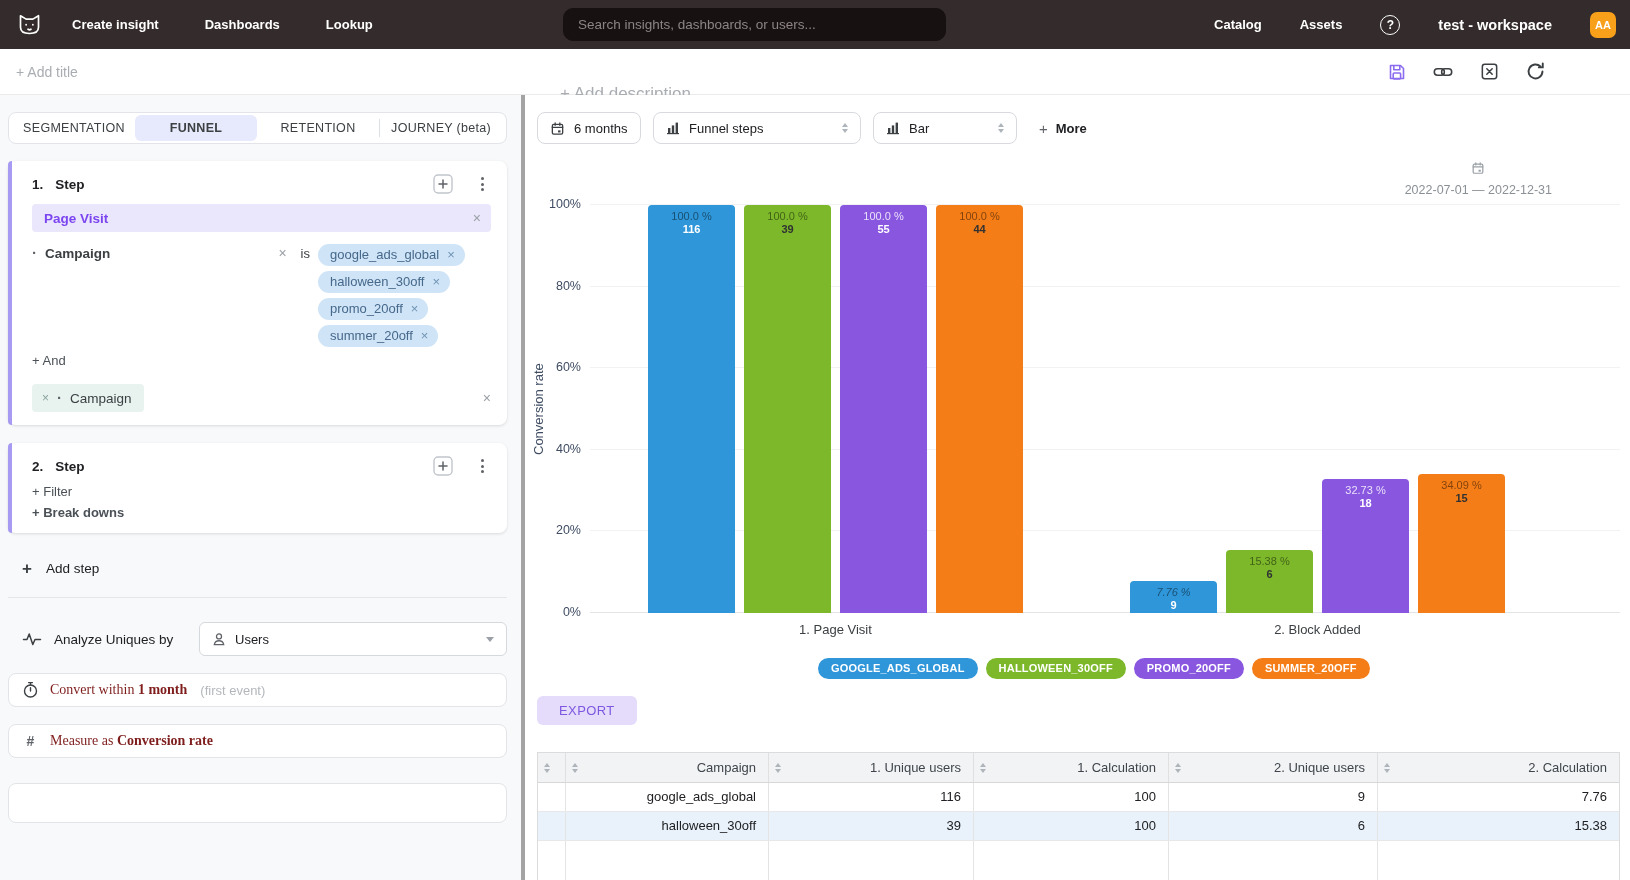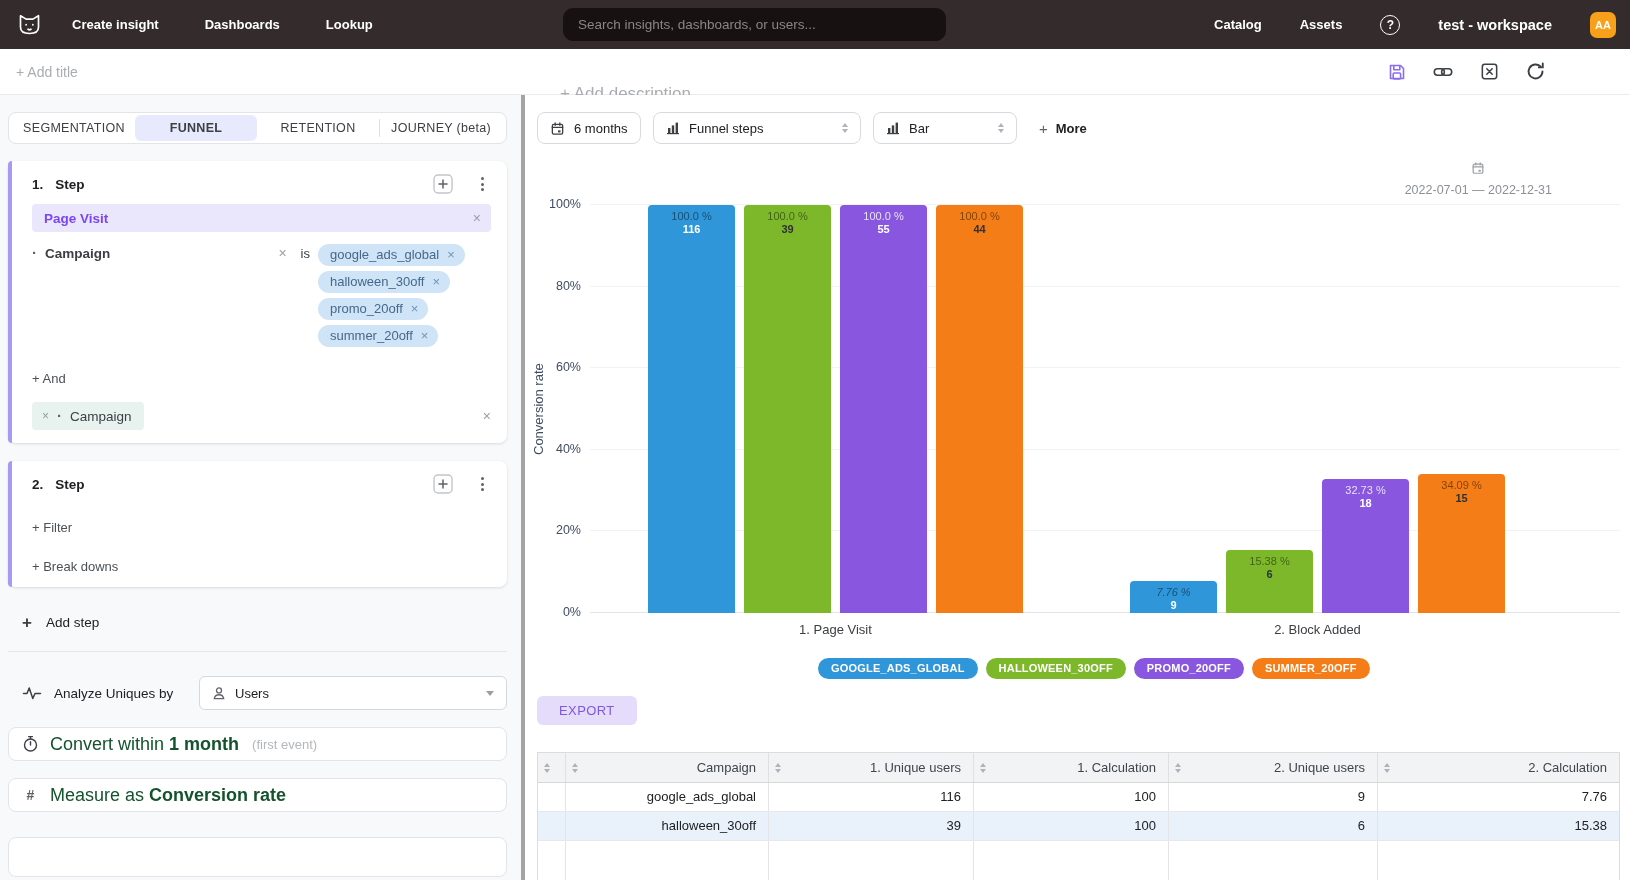--- a/index.html
+++ b/index.html
@@ -54,39 +54,39 @@
   .row-x { margin-left:auto; }
   .filter-row { margin-top:12px; display:flex; align-items:flex-start; }
   .fleft { display:flex; align-items:center; gap:14px; width:278px; flex:none; }
   .dot::before { content:"·"; font-weight:bold; color:#5f6368; font-size:15px; }
   .fprop { font-size:13.5px; font-weight:bold; color:#3c4043; margin-left:-6px; cursor:pointer; }
   .fop { font-size:13px; color:#3c4043; cursor:pointer; }
   .fx { margin-left:auto; }
   .chips { flex:1; display:flex; flex-direction:column; align-items:flex-start; gap:5px; margin-left:8px; }
   .chip { display:inline-flex; align-items:center; gap:8px; background:#cfe4f7; color:#46688a; font-size:13px; padding:3px 10px 4px 12px; border-radius:13px; cursor:pointer; white-space:nowrap; }
   .chip .x { color:#6f93b3; font-size:13px; }
-  .add-link { margin-top:24px; font-size:13px; color:#4b5157; cursor:pointer; }
+  .add-link { margin-top:6px; font-size:13px; color:#4b5157; cursor:pointer; }
   .breakdown-row { margin-top:16px; display:flex; align-items:center; }
   .bd-chip { display:inline-flex; align-items:center; gap:8px; background:#e8f3f0; border-radius:4px; padding:5px 12px 5px 10px; cursor:pointer; }
   .bd-chip .x { font-size:12px; color:#8aa39c; }
   .bd-label { font-size:13.5px; color:#3c4043; }
 
   
   .add-step { margin-top:27px; display:flex; align-items:center; gap:14px; padding-left:14px; cursor:pointer; }
   .plus-glyph { color:#3c4043; font-size:17px; font-weight:bold; line-height:1; }
   .plus-glyph::after { content:"+"; }
   .add-step-label { font-size:13.5px; color:#202124; }
   .hdivider { margin-top:20px; border-top:1px solid #e4e6e9; }
   .analyze-row { margin-top:24px; display:flex; align-items:center; padding-left:14px; }
   .analyze-label { font-size:13.5px; color:#202124; margin-left:12px; }
   .select-box { margin-left:auto; width:308px; height:34px; background:#fff; border:1px solid #d5d8dd; border-radius:6px; display:flex; align-items:center; gap:9px; padding:0 12px; cursor:pointer; }
   .select-value { font-size:13px; color:#202124; }
   .caret-down { margin-left:auto; width:0; height:0; border-left:4.5px solid transparent; border-right:4.5px solid transparent; border-top:5px solid #9aa0a6; }
   .opt-box { margin-top:17px; height:34px; background:#fff; border:1px solid #e2e4e8; border-radius:8px; display:flex; align-items:center; gap:11px; padding:0 13px; cursor:pointer; }
-  .opt-text { font-size:18px; color:#14532d; }
+  .opt-text { font-size:14px; color:#7f1d1d;font-family:Liberation Serif, serif; }
   .opt-text b { font-weight:bold; }
   .opt-hint { font-size:13px; color:#b3b7bc; margin-left:2px; }
   .hash-icon { color:#5f6368; font-size:14px; font-weight:bold; width:17px; text-align:center; }
   .hash-icon::after { content:"#"; }
   .partial-box { margin-top:25px; height:40px; background:#fff; border:1px solid #e2e4e8; border-radius:8px; }
 
   
   .controls { position:absolute; top:17px; left:12px; display:flex; gap:12px; align-items:center; }
   .ctl { height:32px; background:#fff; border:1px solid #d8dadf; border-radius:8px; display:flex; align-items:center; gap:9px; padding:0 12px; font-size:13px; color:#202124; cursor:pointer; }
   .ctl-range { width:104px; }
@@ -273,21 +273,21 @@
               <path d="M10 6 v8 M6 10 h8" stroke="#5f6368" stroke-width="1.5" stroke-linecap="round"></path>
             </svg>
           </span>
           <span class="kebab">
               <i></i>
               <i></i>
               <i></i>
             </span>
         </div>
         <div class="add-link">+ Filter</div>
-        <div class="add-link" style="">+ Break downs</div>
+        <div class="add-link" style="font-weight:bold;">+ Break downs</div>
       </div>
 
       <div class="add-step">
         <span class="plus-glyph"></span>
         <span class="add-step-label">Add step</span>
       </div>
 
       <div class="hdivider"></div>
 
       <div class="analyze-row">

